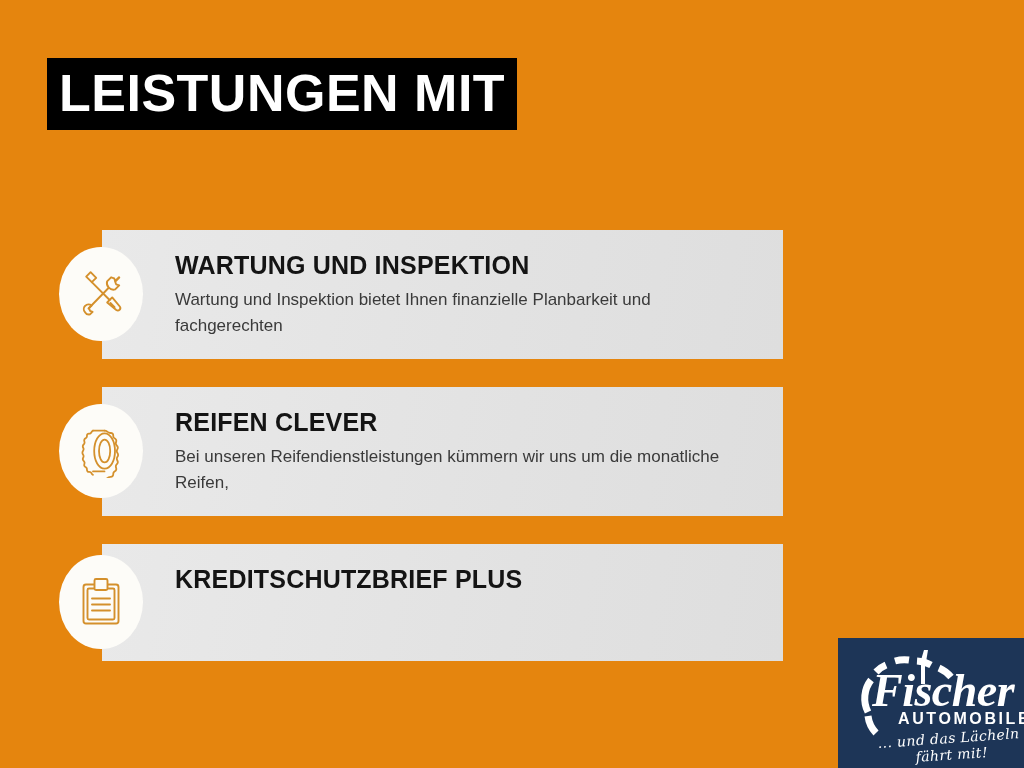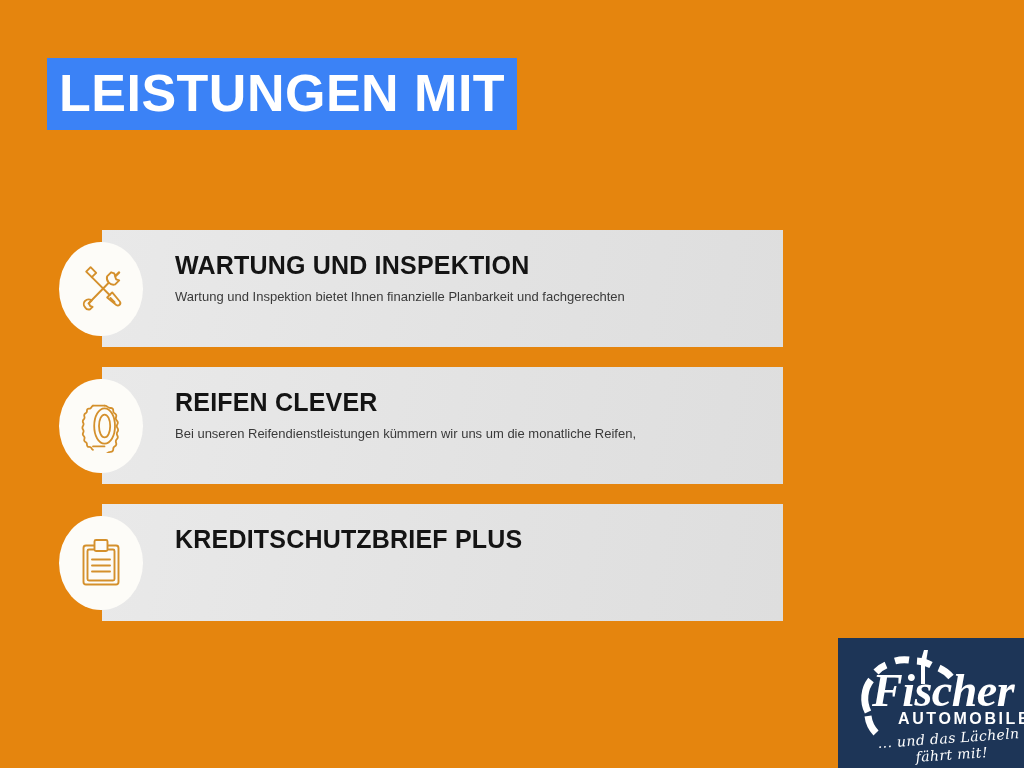--- a/index.html
+++ b/index.html
@@ -25,21 +25,21 @@
   #title-block {
     position: absolute;
     left: 47px;
     top: 58px;
     display: flex;
     flex-direction: column;
     align-items: flex-start;
     gap: 4px;
   }
   .title-line {
-    background: #3b82f6;
+    background: #000000;
     color: #ffffff;
     font-family: "Liberation Sans", sans-serif;
     font-weight: bold;
     font-size: 52px;
     line-height: 1.0;
     letter-spacing: 0.5px;
     padding: 9px 12px 11px 12px;
     white-space: nowrap;
     box-sizing: border-box;
   }
@@ -50,21 +50,21 @@
     left: 102px;
     top: 230px;
     width: 681px;
   }
   .card {
     position: relative;
     background: #e4e4e4;
     background: linear-gradient(100deg, #e9e9e9 0%, #e2e2e2 60%, #dedede 100%);
     box-sizing: border-box;
     padding: 22px 28px 20px 73px;
-    margin-bottom: 20px;
+    margin-bottom: 28px;
     min-height: 117px;
   }
   .card:last-child { margin-bottom: 12px; }
 
   .icon-badge {
     position: absolute;
     left: -43px;
     top: 50%;
     transform: translateY(-50%);
     width: 84px;
@@ -83,21 +83,21 @@
     font-weight: bold;
     font-size: 25px;
     line-height: 1.05;
     letter-spacing: 0.2px;
     color: #141414;
     margin: 0 0 9px 0;
     white-space: nowrap;
   }
   .card-body {
     font-family: "Liberation Sans", sans-serif;
-    font-size: 13px;
+    font-size: 17px;
     line-height: 1.52;
     color: #3a3a3a;
     margin: 0;
   }
   .card-body span { display: block; }
 
   
   #logo-panel {
     position: absolute;
     left: 838px;

